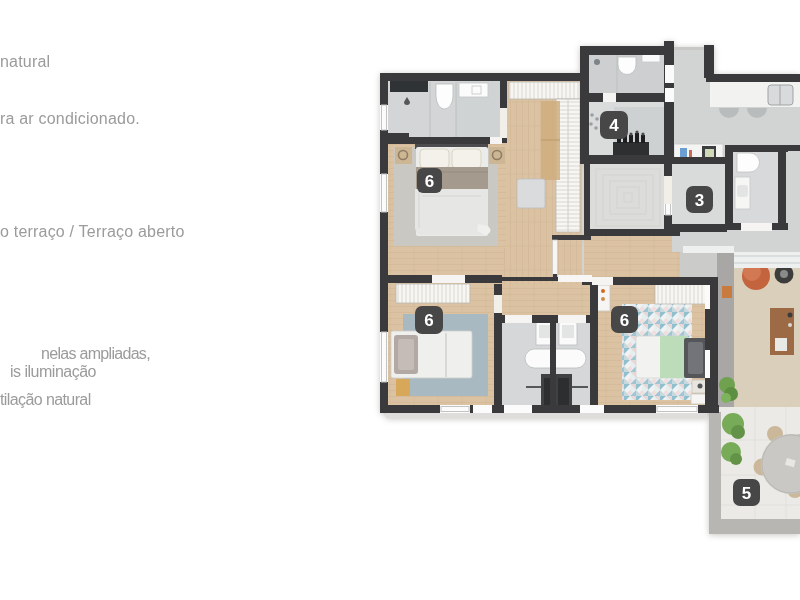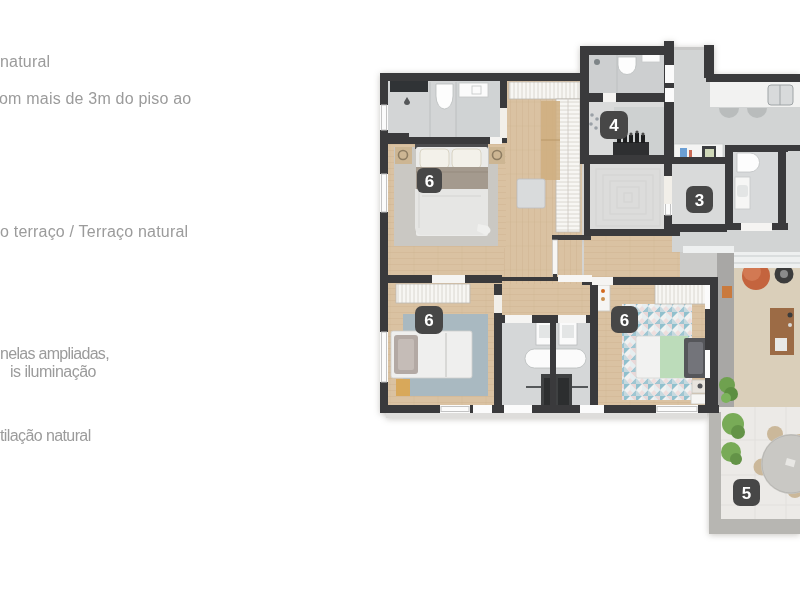--- a/index.html
+++ b/index.html
@@ -3,25 +3,25 @@
 <meta charset="utf-8">
 <style>
   html,body{margin:0;padding:0;background:#fff;width:800px;height:600px;overflow:hidden;}
   #page{position:relative;width:800px;height:600px;font-family:"Liberation Sans",sans-serif;}
   .txt{position:absolute;color:#9b9b9b;font-size:16px;white-space:nowrap;letter-spacing:0.2px;}
 </style>
 </head>
 <body>
 <div id="page">
   <div class="txt" style="left:0px;top:53px;">natural</div>
-  <div class="txt" style="left:-1px;top:90px;">om mais de 3m do piso ao</div>
-  <div class="txt" style="left:0px;top:223px;">o terraço / Terraço natural</div>
-  <div class="txt" style="left:0px;top:345px;letter-spacing:-0.7px;">nelas ampliadas,</div>
+  <div class="txt" style="left:0px;top:110px;">ra ar condicionado.</div>
+  <div class="txt" style="left:0px;top:223px;">o terraço / Terraço aberto</div>
+  <div class="txt" style="left:0px;top:345px;letter-spacing:-0.7px;padding-left:41px;">nelas ampliadas,</div>
   <div class="txt" style="left:0px;top:363px;letter-spacing:-0.5px;margin-left:10px;">is iluminação</div>
-  <div class="txt" style="left:0px;top:391px;letter-spacing:-0.6px;margin-top:36px;">tilação natural</div>
+  <div class="txt" style="left:0px;top:391px;letter-spacing:-0.6px;">tilação natural</div>
 
 <svg width="800" height="600" viewBox="0 0 800 600" style="position:absolute;left:0;top:0;filter:drop-shadow(0 1px 3px rgba(110,105,95,0.38));">
 <defs>
   <pattern id="wood" width="24" height="6" patternUnits="userSpaceOnUse">
     <rect width="24" height="6" fill="#dac2a2"></rect>
     <path d="M0 0H24" stroke="#c7ab86" stroke-width="0.7" opacity="0.9"></path>
     <path d="M6 0V6" stroke="#c7ab86" stroke-width="0.5" opacity="0.5"></path>
   </pattern>
   <pattern id="woodv" width="6" height="24" patternUnits="userSpaceOnUse">
     <rect width="6" height="24" fill="#dac2a2"></rect>

